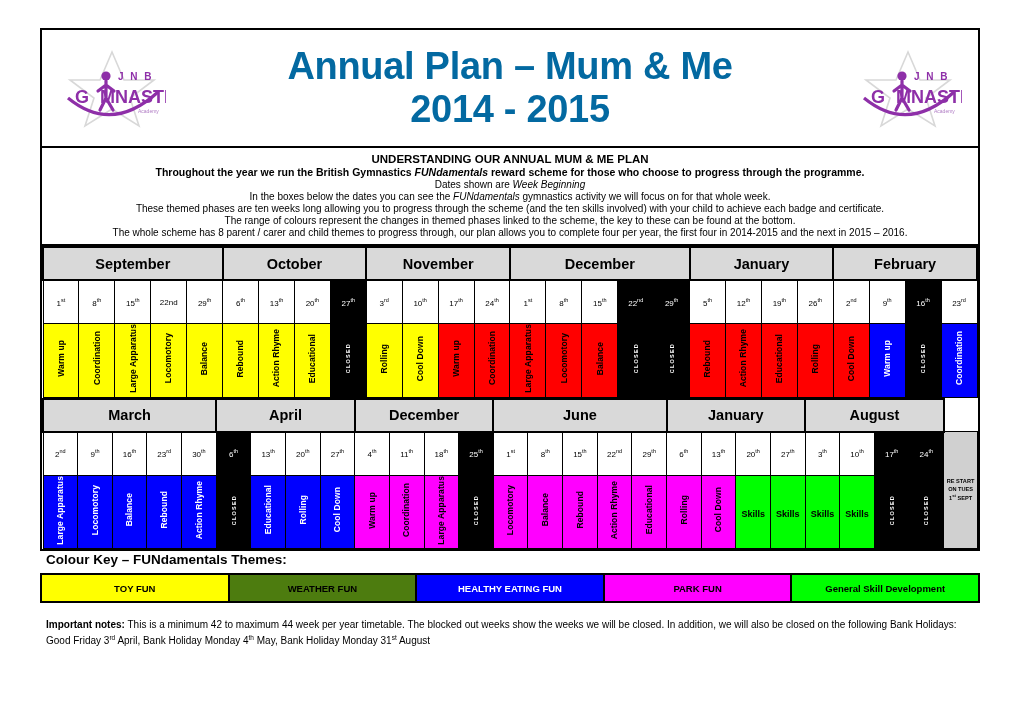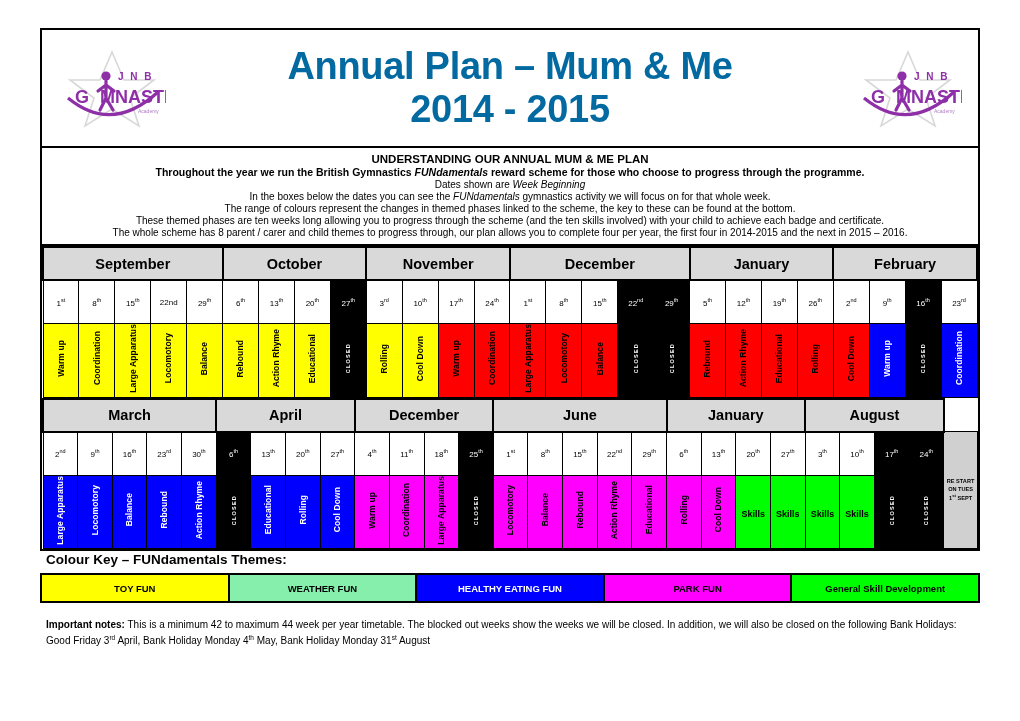--- a/index.html
+++ b/index.html
@@ -192,22 +192,22 @@
           <text x="80" y="67" font-family="'Liberation Sans',sans-serif" font-size="5" fill="#b07cc4">Academy</text>
         </svg>
       </div>
     </div>
 
     <div class="intro">
       <div class="hd">UNDERSTANDING OUR ANNUAL MUM &amp; ME PLAN</div>
       <div class="b"><span>Throughout the year we run the British Gymnastics </span><i>FUNdamentals</i><span> reward scheme for those who choose to progress through the programme.</span></div>
       <div class="n"><span>Dates shown are </span><i>Week Beginning</i></div>
       <div class="n"><span>In the boxes below the dates you can see the </span><i>FUNdamentals</i><span> gymnastics activity we will focus on for that whole week.</span></div>
+      <div class="n">These themed phases are ten weeks long allowing you to progress through the scheme (and the ten skills involved) with your child to achieve each badge and certificate.</div>
       <div class="n">The range of colours represent the changes in themed phases linked to the scheme, the key to these can be found at the bottom.</div>
-      <div class="n">These themed phases are ten weeks long allowing you to progress through the scheme (and the ten skills involved) with your child to achieve each badge and certificate.</div>
       <div class="n">The whole scheme has 8 parent / carer and child themes to progress through, our plan allows you to complete four per year, the first four in 2014-2015 and the next in 2015 – 2016.</div>
     </div>
 
     <table class="cal">
       <colgroup id="cg1">
           <col style="width: 3.84615%;">
           <col style="width: 3.84615%;">
           <col style="width: 3.84615%;">
           <col style="width: 3.84615%;">
           <col style="width: 3.84615%;">
@@ -402,21 +402,21 @@
       </table>
 
   </div>
 
   <div class="keywrap">
     <div class="keytitle">Colour Key – FUNdamentals Themes:</div>
     <table class="keytable">
       <tbody>
           <tr id="keyrow">
             <td style="background: rgb(255, 255, 0); color: rgb(0, 0, 0);">TOY FUN</td>
-            <td style="background: #86efac; color: rgb(0, 0, 0);">WEATHER FUN</td>
+            <td style="background: #4d7c0f; color: rgb(0, 0, 0);">WEATHER FUN</td>
             <td style="background: rgb(0, 0, 255); color: rgb(255, 255, 255);">HEALTHY EATING FUN</td>
             <td style="background: rgb(255, 0, 255); color: rgb(0, 0, 0);">PARK FUN</td>
             <td style="background: rgb(0, 255, 0); color: rgb(0, 0, 0);">General Skill Development</td>
           </tr>
     </tbody>
       </table>
   </div>
 
   <div class="notes">
     <b>Important notes:</b><span> This is a minimum 42 to maximum 44 week per year timetable. The blocked out weeks show the weeks we will be closed. In addition, we will also be closed on the following Bank Holidays: Good Friday 3</span><sup>rd</sup><span> April, Bank Holiday Monday 4</span><sup>th</sup><span> May, Bank Holiday Monday 31</span><sup>st</sup><span> August</span>

